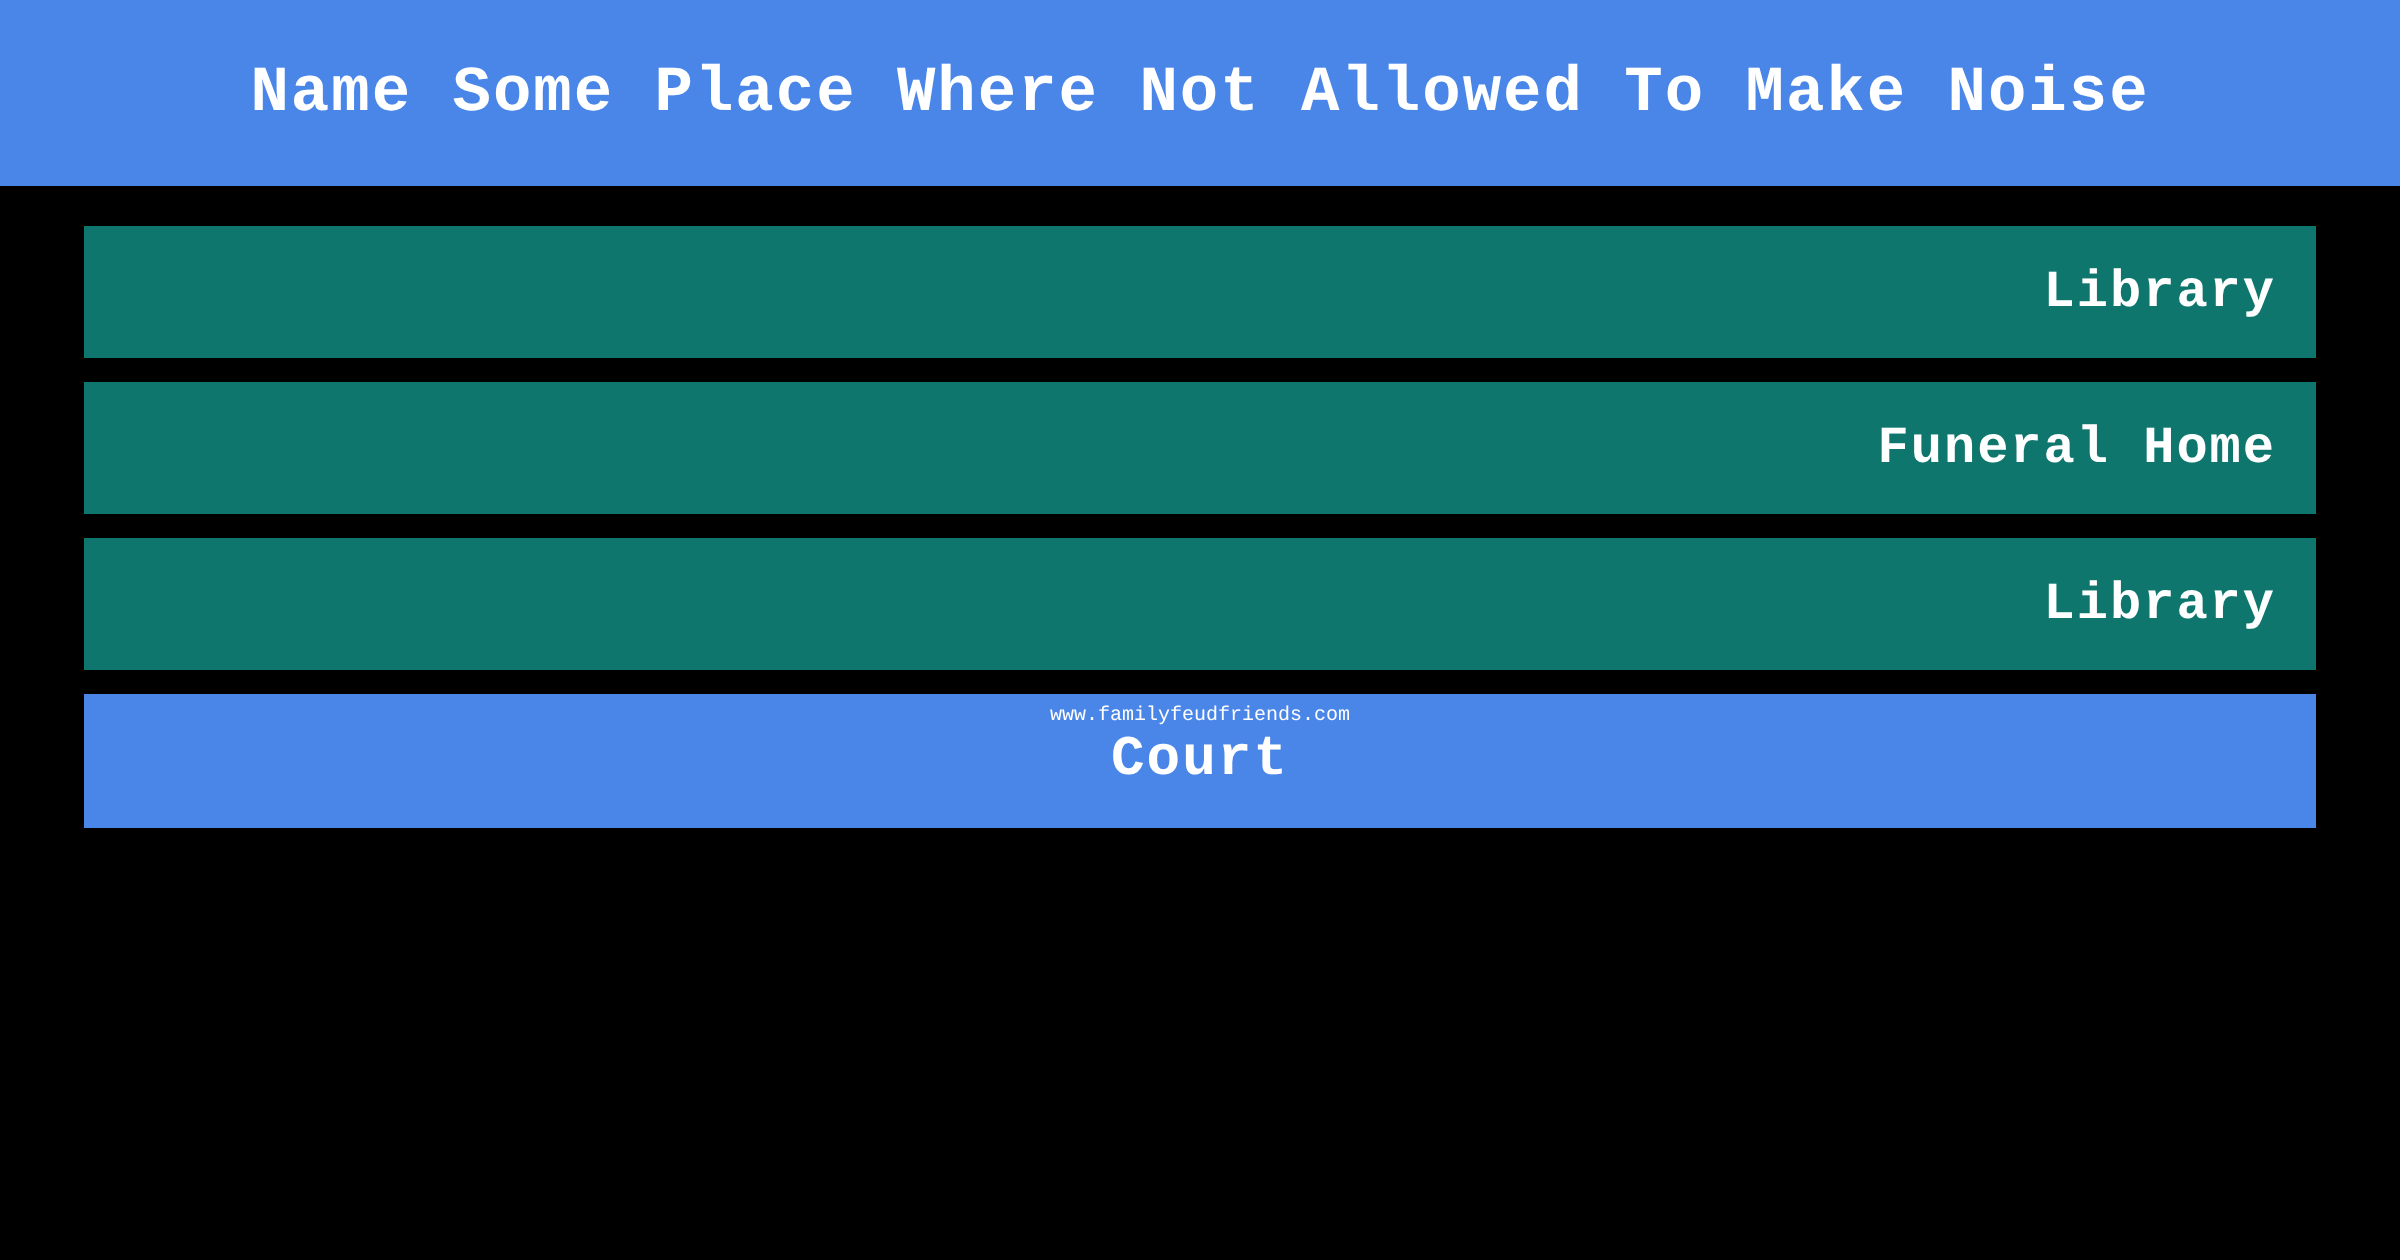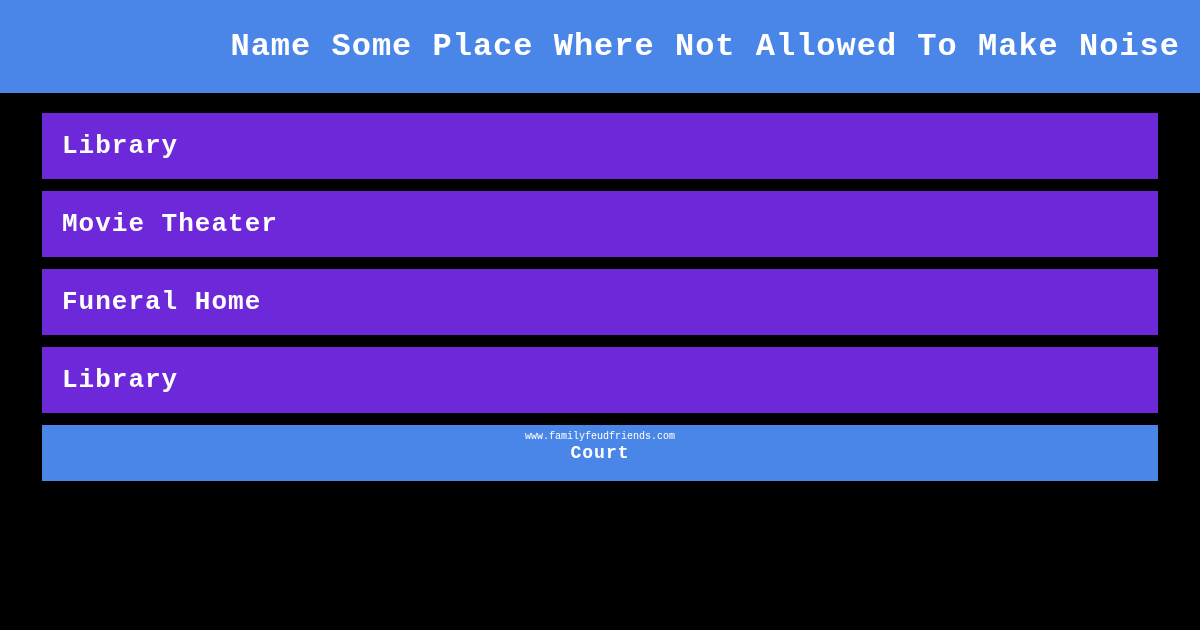--- a/index.html
+++ b/index.html
@@ -13,21 +13,21 @@
       height: 630px;
       background-color: #000000;
       font-family: 'Courier New', Courier, monospace;
       overflow: hidden;
     }
 
     .header {
       background-color: #4a86e8;
       width: 100%;
       padding: 28px 20px;
-      text-align: right;
+      text-align: center;
       border-bottom: 4px solid #000;
     }
 
     .header-title {
       color: #ffffff;
       font-size: 32px;
       font-weight: bold;
       font-family: 'Courier New', Courier, monospace;
       letter-spacing: 1px;
     }
@@ -35,24 +35,24 @@
     .content {
       background-color: #000000;
       padding: 10px 40px;
       display: flex;
       flex-direction: column;
       gap: 8px;
       padding-top: 14px;
     }
 
     .answer-row {
-      background-color: #6d28d9;
+      background-color: #0f766e;
       border: 2px solid #000;
       padding: 18px 20px;
-      text-align: left;
+      text-align: right;
       cursor: pointer;
     }
 
     .answer-label {
       color: #ffffff;
       font-size: 26px;
       font-weight: bold;
       font-family: 'Courier New', Courier, monospace;
       letter-spacing: 1px;
     }
@@ -71,33 +71,32 @@
       font-family: 'Courier New', Courier, monospace;
       position: absolute;
       top: 6px;
       left: 50%;
       transform: translateX(-50%);
       white-space: nowrap;
     }
 
     .footer-label {
       color: #ffffff;
-      font-size: 18px;
+      font-size: 28px;
       font-weight: bold;
       font-family: 'Courier New', Courier, monospace;
       letter-spacing: 1px;
       margin-top: 12px;
     }
   </style>
 </head>
 <body>
 
 <div class="header">
   <span class="header-title">Name Some Place Where Not Allowed To Make Noise</span>
 </div>
 
 <div class="content">
 <div class="answer-row"><span class="answer-label">Library</span></div>
-    <div class="answer-row"><span class="answer-label">Movie Theater</span></div>
     <div class="answer-row"><span class="answer-label">Funeral Home</span></div>
     <div class="answer-row"><span class="answer-label">Library</span></div>
     <div class="footer-bar"><span class="footer-url">www.familyfeudfriends.com</span><span class="footer-label">Court</span></div>
   </div>
 
 </body></html>

